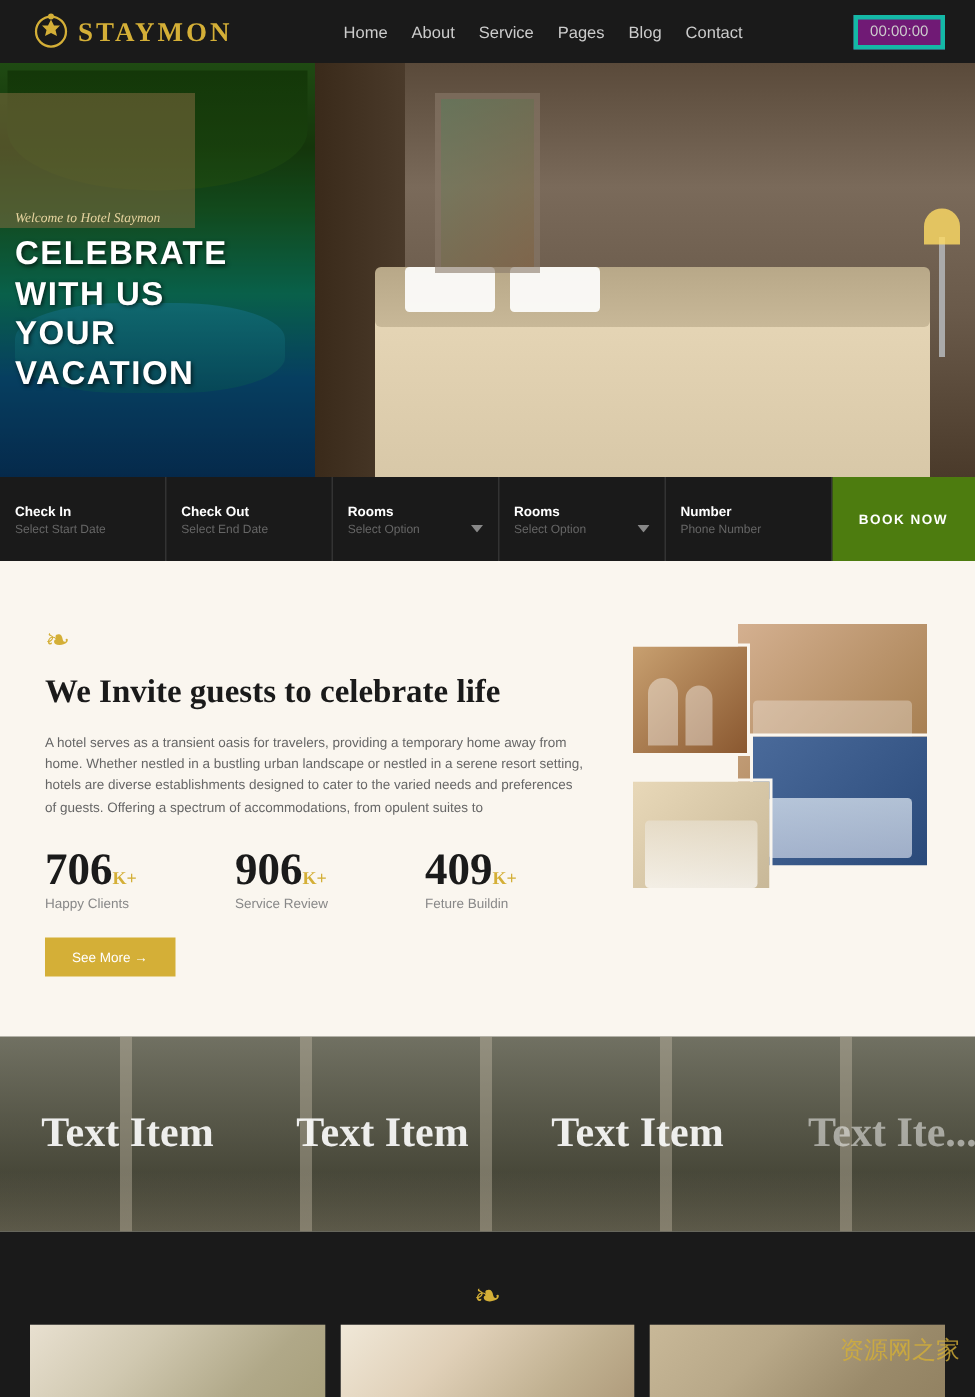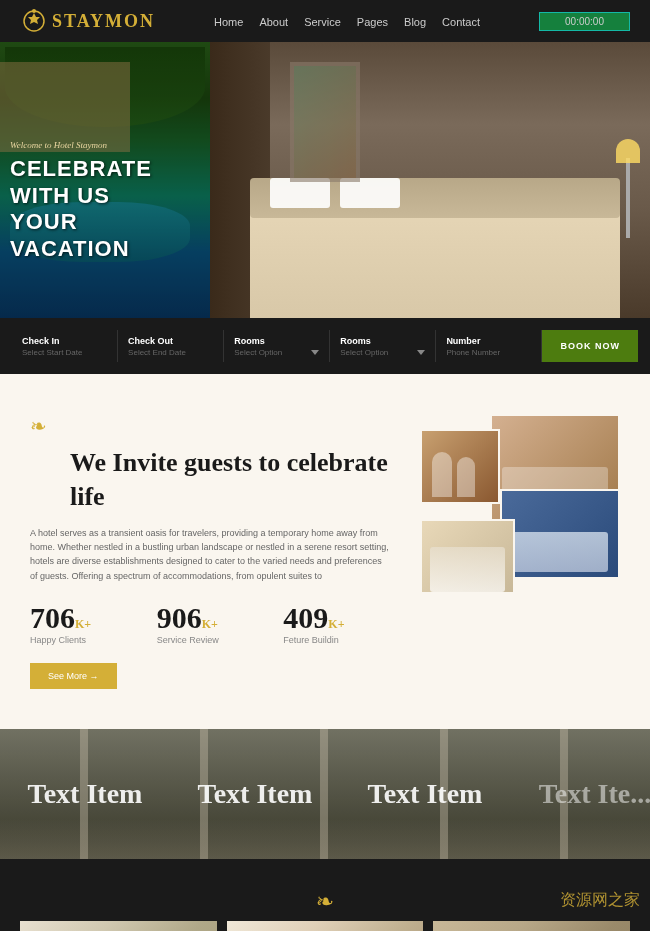--- a/index.html
+++ b/index.html
@@ -33,25 +33,25 @@
       gap: 16px;
       list-style: none;
     }
     .nav-links li a {
       color: #ccc;
       text-decoration: none;
       font-size: 11px;
       font-family: Arial, sans-serif;
     }
     .nav-time {
-      background: #15803d;
-      border: 1px solid #14b8a6;
+      background: #701a75;
+      border: 3px solid #14b8a6;
       color: #ccc;
       font-size: 10px;
-      padding: 3px 25px;
+      padding: 3px 8px;
       font-family: Arial, sans-serif;
     }
 
     
     .hero {
       position: relative;
       width: 650px;
       height: 276px;
       overflow: hidden;
       display: flex;
@@ -96,21 +96,21 @@
       position: relative;
       overflow: hidden;
     }
 
     
     .booking-bar {
       background: #1a1a1a;
       display: flex;
       align-items: stretch;
       height: 56px;
-      padding: 12px;
+      padding: 0;
     }
     .booking-field {
       flex: 1;
       border-right: 1px solid #333;
       padding: 6px 10px;
       display: flex;
       flex-direction: column;
       justify-content: center;
     }
     .booking-field-label {
@@ -155,26 +155,25 @@
     .about-left {
       flex: 1;
     }
     .ornament {
       color: #d4af37;
       font-size: 20px;
       text-align: left;
       margin-bottom: 8px;
     }
     .about-title {
-      font-size: 26px;
+      font-size: 22px;
       color: #1a1a1a;
       font-family: 'Georgia', serif;
       margin-bottom: 12px;
       line-height: 1.3;
-      margin-left: 40px;
     }
     .about-text {
       font-size: 9px;
       color: #666;
       font-family: Arial, sans-serif;
       line-height: 1.6;
       margin-bottom: 20px;
     }
     .stats-row {
       display: flex;

